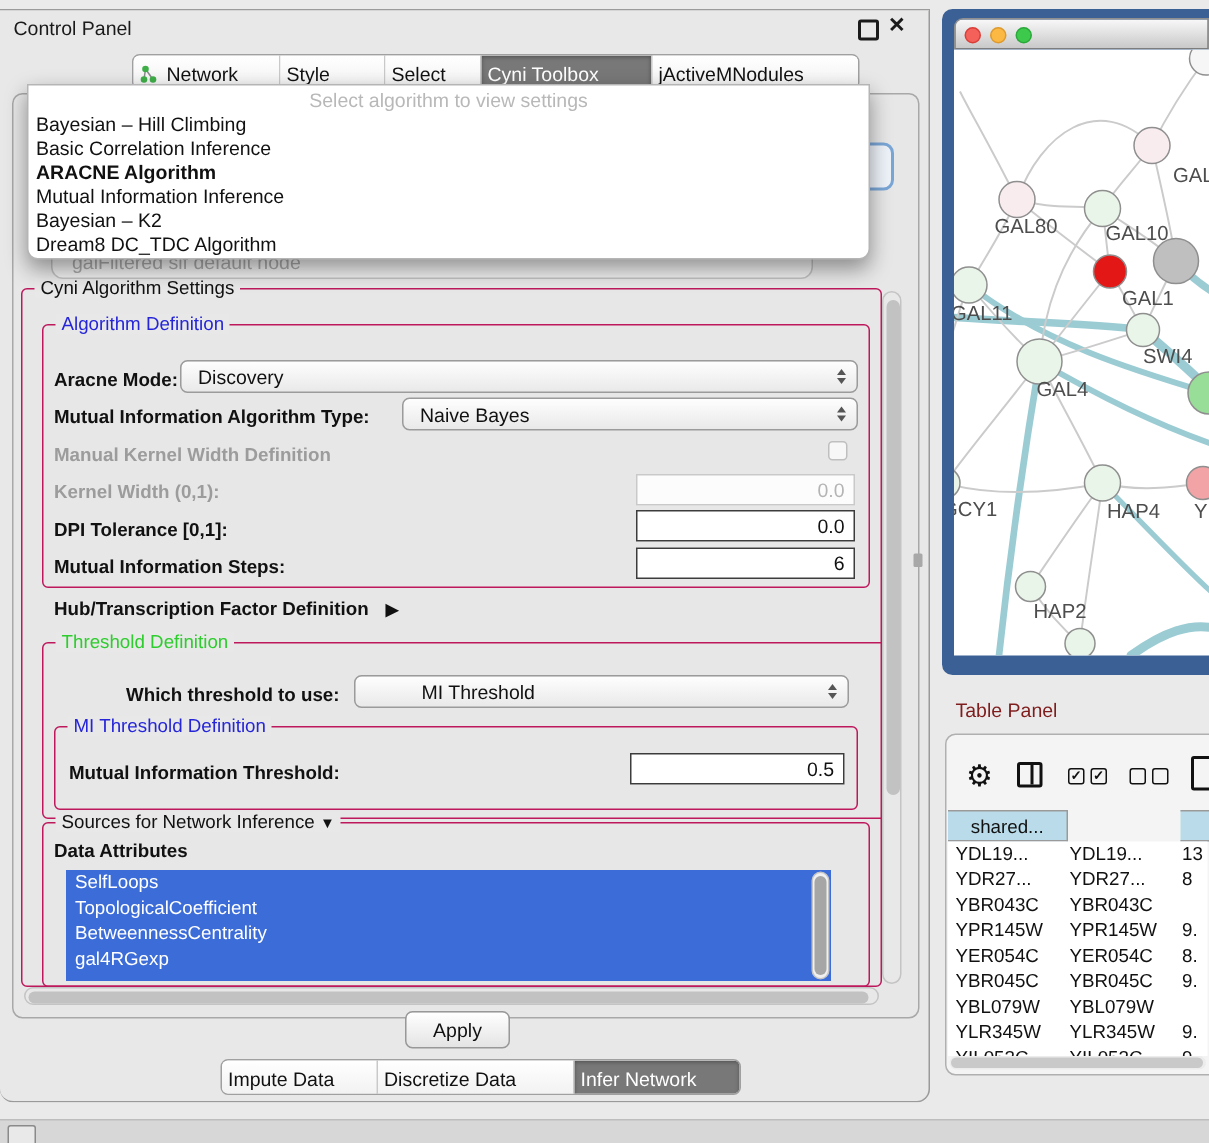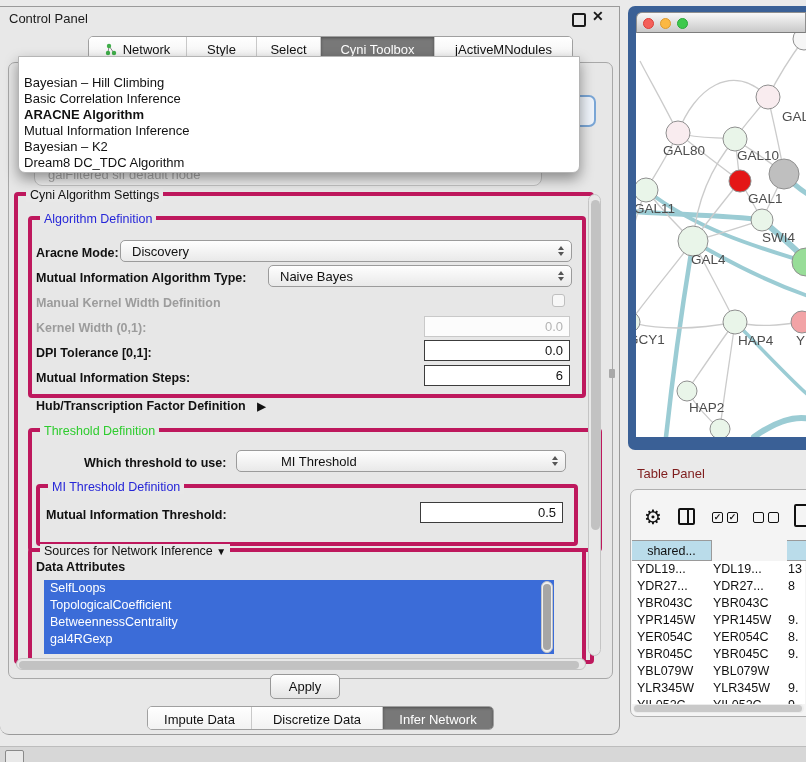--- a/index.html
+++ b/index.html
@@ -7,31 +7,31 @@
          font-family:"Liberation Sans",sans-serif;color:#111;background:#eaeaea;}
   .abs{position:absolute;}
   
   .cpwin{left:0;top:6px;width:619px;height:727px;background:#e8e8e8;
          border:1px solid #9a9a9a;border-left:none;border-radius:0 0 9px 9px;}
   .cptitle{left:9px;top:11px;font-size:13px;color:#1a1a1a;}
   .floatbtn{left:572px;top:13px;width:10px;height:10px;border:2px solid #1a1a1a;border-radius:2px;background:transparent;}
   .closebtn{left:592px;top:8px;font-size:14px;font-weight:bold;color:#1a1a1a;}
   
   .tabstrip{display:flex;border:1px solid #a0a0a0;border-radius:5px;overflow:hidden;background:#fdfdfd;height:22px;}
-  .tab{display:flex;align-items:center;justify-content:center;gap:5px;font-size:13px;color:#111;
+  .tab{display:flex;align-items:center;justify-content:flex-start;gap:5px;font-size:13px;color:#111;
        border-right:1px solid #c9c9c9;background:linear-gradient(#ffffff,#f1f1f1);padding:12px 4px;}
   .tab:last-child{border-right:none;}
   .tab.sel{background:#787878;color:#ffffff;box-shadow:inset 0 1px 3px rgba(0,0,0,.35);}
   .topstrip{left:88px;top:36px;}
   .botstrip{left:147px;top:706px;}
   
   .content{left:8px;top:62px;width:603px;height:615px;background:#e7e7e7;
            border:1px solid #a8a8a8;border-radius:7px;}
   
-  .group{position:absolute;border:4px solid #be185d;border-radius:4px;}
+  .group{position:absolute;border:1px solid #be185d;border-radius:4px;}
   .gtitle{position:absolute;top:-8px;left:8px;background:#e8e8e8;padding:0 4px;font-size:12.5px;white-space:nowrap;}
   .t-blue{color:#2626d8;}
   .t-green{color:#2ecc2e;}
   .lbl{position:absolute;font-size:12.5px;white-space:nowrap;}
   .bold{font-weight:bold;}
   .dis{color:#9c9c9c;}
   
   .combo{position:absolute;height:22px;border:1px solid #9b9b9b;border-radius:5px;
          background:linear-gradient(#fefefe,#e9e9e9);font-size:13px;display:flex;align-items:center;
          padding:0 22px 0 11px;box-sizing:border-box;}
@@ -217,20 +217,21 @@
     </div>
     <div class="tab" style="width:122px">
       <span>Discretize Data</span>
     </div>
     <div class="tab sel" style="width:102px">
       <span>Infer Network</span>
     </div>
   </div>
 
   <div class="abs popup">
+    <div class="pp-ph">Select algorithm to view settings</div>
     <div class="pp-item" style="top:18px;">Bayesian – Hill Climbing</div>
     <div class="pp-item" style="top:34px;">Basic Correlation Inference</div>
     <div class="pp-item bold" style="top:50px;">ARACNE Algorithm</div>
     <div class="pp-item" style="top:66px;text-align:right;">Mutual Information Inference</div>
     <div class="pp-item" style="top:82px;">Bayesian – K2</div>
     <div class="pp-item" style="top:98px;">Dream8 DC_TDC Algorithm</div>
   </div>
 
   <div class="abs divhandle"></div>
 

